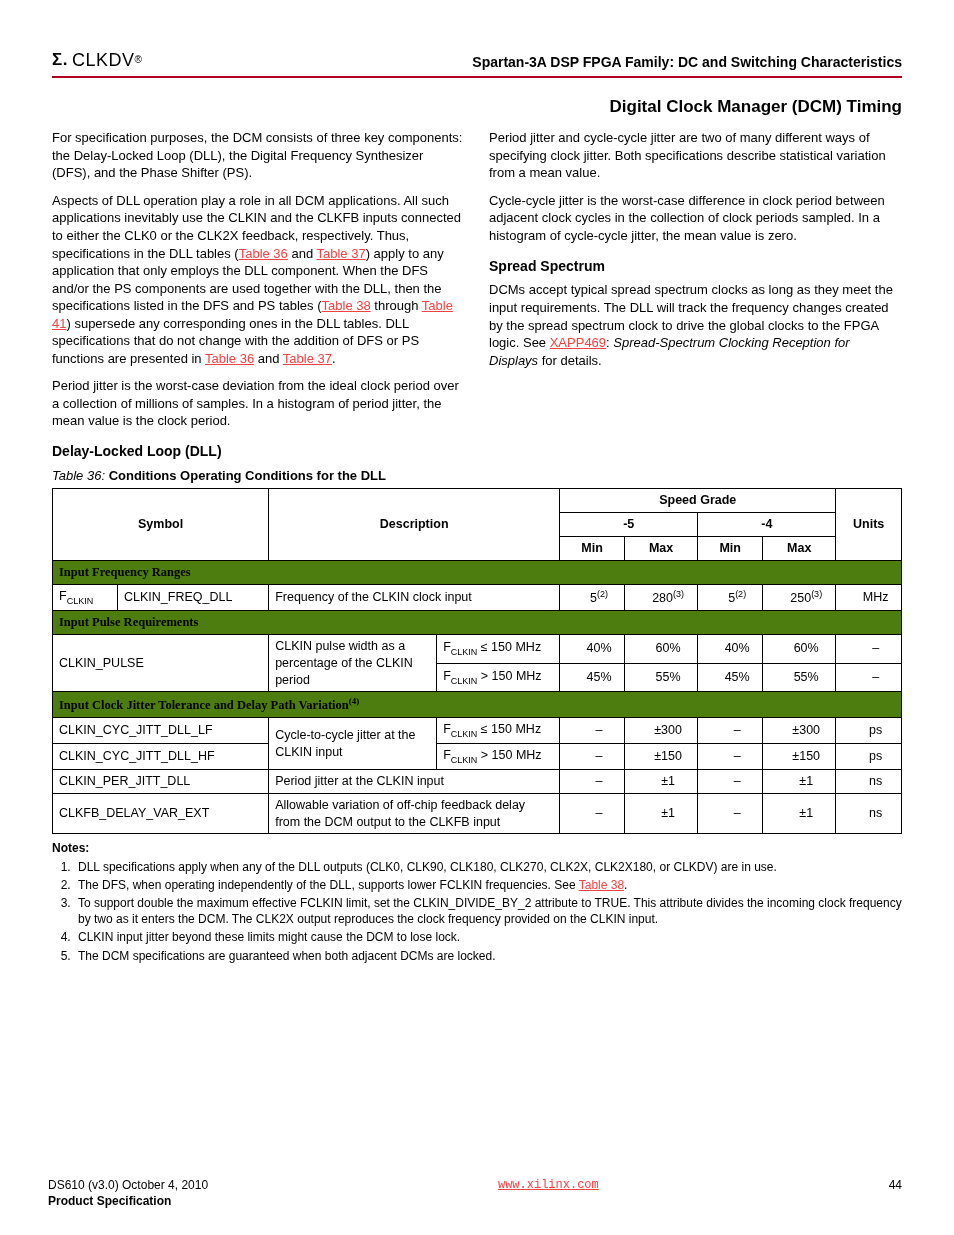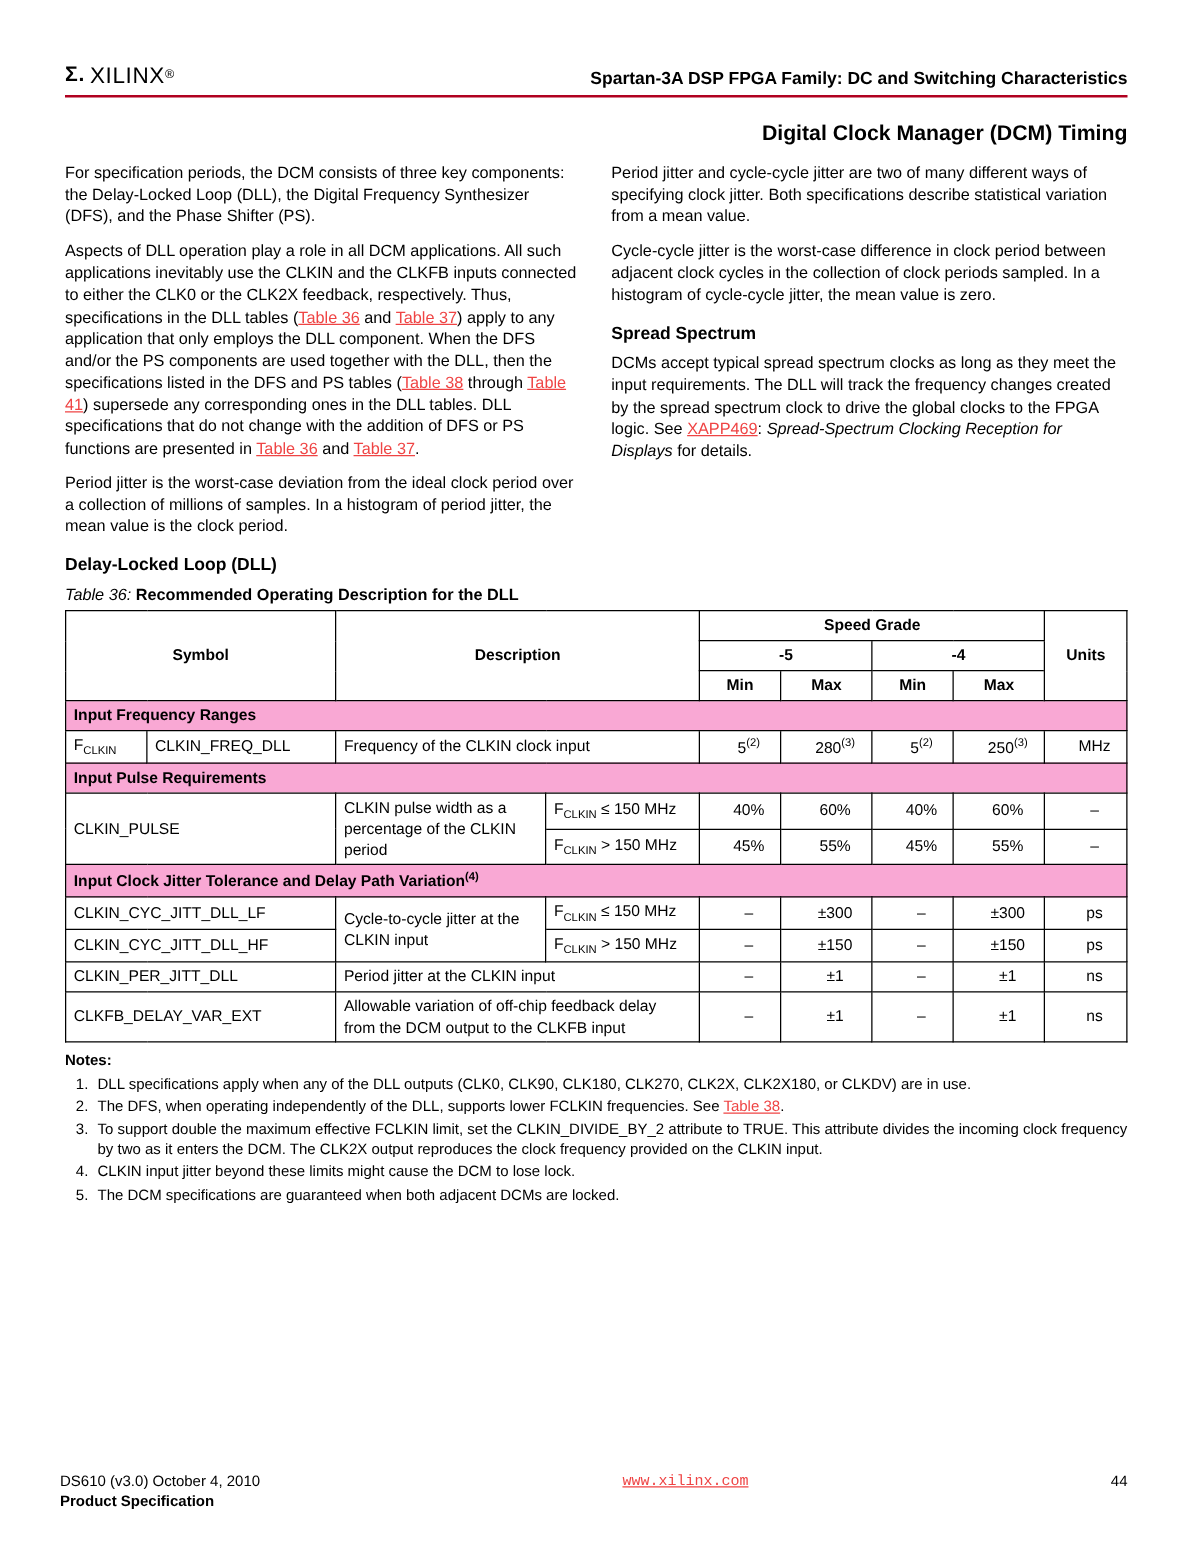--- a/index.html
+++ b/index.html
@@ -78,21 +78,22 @@
   th, td {
     border: 1px solid #000;
     padding: 3px 6px;
     text-align: left;
     vertical-align: middle;
   }
   th { font-weight: bold; text-align: center; }
   td.center, th.center { text-align: center; padding-left: 20px; }
   .section-row td {
     font-weight: bold;
-    background: #f9a8d4;
+    background: #4d7c0f;
+    font-family: Liberation Serif, serif;
   }
   sub { font-size: 9px; vertical-align: sub; }
   sup { font-size: 9px; vertical-align: super; }
   .notes-title {
     font-weight: bold;
     font-size: 12px;
     margin-top: 6px;
   }
   ol.notes {
     font-size: 12px;
@@ -113,47 +114,47 @@
   .footer .left { text-align: left; }
   .footer .center { text-align: center; flex: 1; font-family: Liberation Mono, monospace; }
   .footer .right { text-align: right; }
 </style>
 </head>
 <body>
 
 <div class="header-row">
   <div class="logo">
     <span class="logo-mark">Σ.</span>
-    <span>XILINX</span>
+    <span>CLKDV</span>
       <span style="font-size:10px;vertical-align:super;">®</span>
   </div>
   <div class="doc-title">Spartan-3A DSP FPGA Family: DC and Switching Characteristics</div>
 </div>
 
 <h1>Digital Clock Manager (DCM) Timing</h1>
 
 <div class="columns">
-  <p>For specification periods, the DCM consists of three key components: the Delay-Locked Loop (DLL), the Digital Frequency Synthesizer (DFS), and the Phase Shifter (PS).</p>
+  <p>For specification purposes, the DCM consists of three key components: the Delay-Locked Loop (DLL), the Digital Frequency Synthesizer (DFS), and the Phase Shifter (PS).</p>
   <p>
     <span>Aspects of DLL operation play a role in all DCM applications. All such applications inevitably use the CLKIN and the CLKFB inputs connected to either the CLK0 or the CLK2X feedback, respectively. Thus, specifications in the DLL tables (</span><span class="link">Table 36</span><span> and </span><span class="link">Table 37</span><span>) apply to any application that only employs the DLL component. When the DFS and/or the PS components are used together with the DLL, then the specifications listed in the DFS and PS tables (</span><span class="link">Table 38</span><span> through </span><span class="link">Table 41</span><span>) supersede any corresponding ones in the DLL tables. DLL specifications that do not change with the addition of DFS or PS functions are presented in </span><span class="link">Table 36</span><span> and </span><span class="link">Table 37</span><span>.</span>
   </p>
   <p>Period jitter is the worst-case deviation from the ideal clock period over a collection of millions of samples. In a histogram of period jitter, the mean value is the clock period.</p>
 
   <p>Period jitter and cycle-cycle jitter are two of many different ways of specifying clock jitter. Both specifications describe statistical variation from a mean value.</p>
   <p>Cycle-cycle jitter is the worst-case difference in clock period between adjacent clock cycles in the collection of clock periods sampled. In a histogram of cycle-cycle jitter, the mean value is zero.</p>
   <h2>Spread Spectrum</h2>
   <p>
     <span>DCMs accept typical spread spectrum clocks as long as they meet the input requirements. The DLL will track the frequency changes created by the spread spectrum clock to drive the global clocks to the FPGA logic. See </span><span class="link">XAPP469</span><span>: </span><i>Spread-Spectrum Clocking Reception for Displays</i><span> for details.</span>
   </p>
 </div>
 
 <h2>Delay-Locked Loop (DLL)</h2>
 
 <div class="table-caption">
-  <span class="tnum">Table  36:</span><span class="ttitle">  Recommended Operating Description for the DLL</span>
+  <span class="tnum">Table  36:</span><span class="ttitle">  Conditions Operating Conditions for the DLL</span>
 </div>
 
 <table>
   <tbody>
       <tr>
     <th rowspan="3" colspan="2">Symbol</th>
     <th rowspan="3" colspan="2">Description</th>
     <th colspan="4">Speed Grade</th>
     <th rowspan="3">Units</th>
   </tr>

